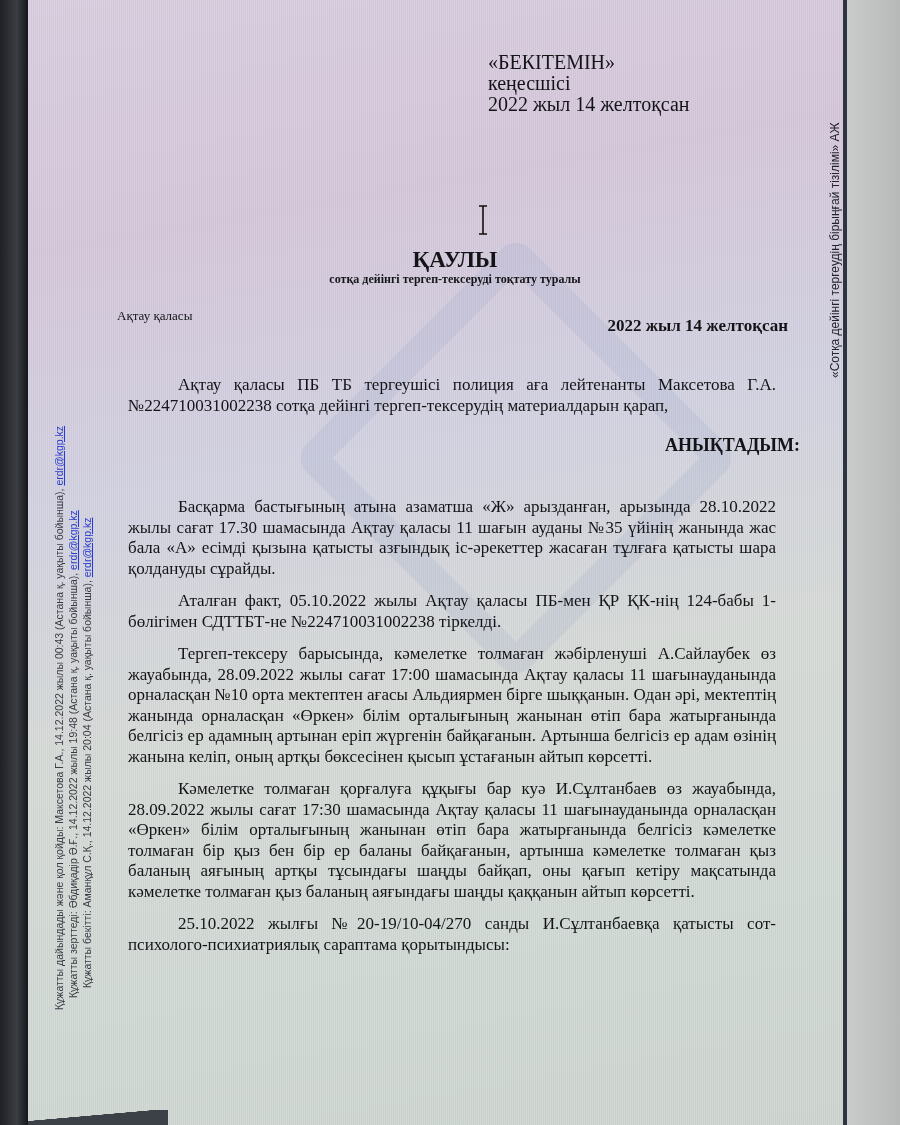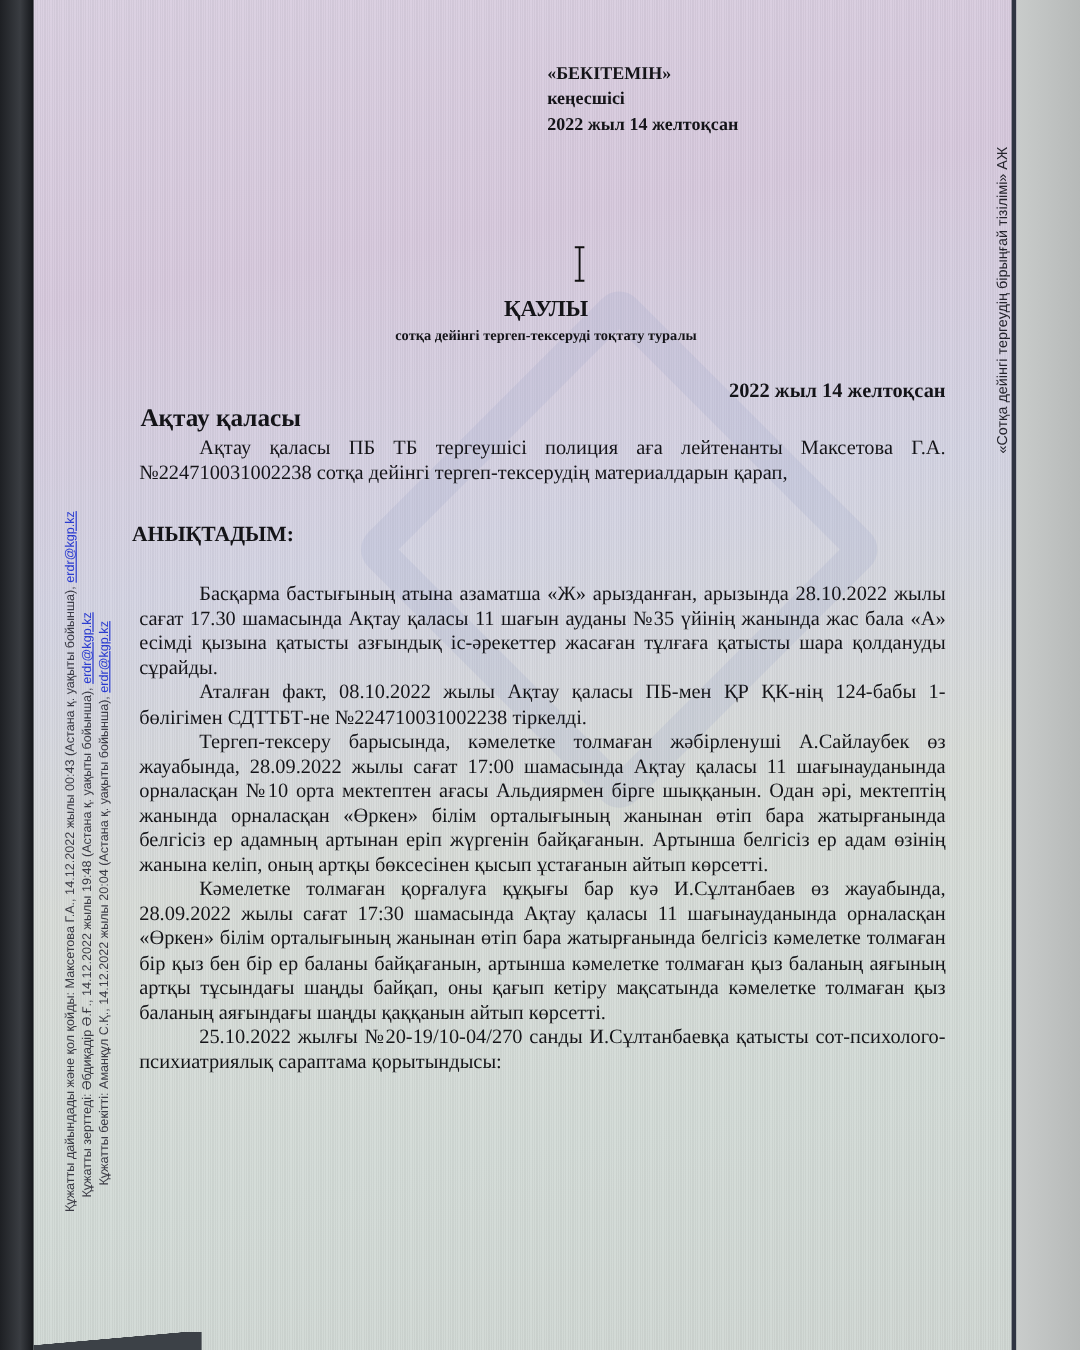--- a/index.html
+++ b/index.html
@@ -47,37 +47,37 @@
     .vstamp-left .row:nth-child(3) { padding-left: 22px; }
     .vstamp-left .mail { color: #2a3bd0; text-decoration: underline; }
     .vstamp-right {
       position: absolute; left: 828px; top: 378px;
       transform-origin: 0 0; transform: rotate(-90deg);
       font-family: "Liberation Sans", sans-serif; font-size: 12px; color: #23232b;
       white-space: nowrap;
     }
     .doc { position: absolute; left: 0; top: 0; width: 900px; height: 1125px; color: #141418; }
     .approve {
-      position: absolute; left: 456px; top: 52px; font-weight: bold; font-size: 15px; line-height: 21px;
+      position: absolute; left: 488px; top: 52px; font-weight: normal; font-size: 20px; line-height: 21px;
     }
     .cursor { position: absolute; left: 477px; top: 205px; width: 12px; height: 30px; }
     .title {
       position: absolute; left: 110px; width: 690px; text-align: center; font-weight: bold;
     }
-    .t1 { top: 247px; font-size: 19px; }
+    .t1 { top: 247px; font-size: 23px; }
     .t2 { top: 272px; font-size: 12px; }
-    .place { position: absolute; left: 117px; top: 336px; font-weight: bold; font-size: 21px; }
+    .place { position: absolute; left: 117px; top: 308px; font-weight: normal; font-size: 13px; }
     .date { position: absolute; right: 112px; top: 316px; font-weight: bold; font-size: 17px; }
     .body {
       position: absolute; left: 116px; width: 672px; font-size: 17px; line-height: 20.5px;
       text-align: justify;
     }
-    .body p { margin: 0; text-indent: 50px; }
+    .body p { margin: 12px; text-indent: 50px; }
     .b1 { top: 363px; }
-    .found { position: absolute; left: 110px; width: 690px; top: 435px; text-align: left; font-weight: bold; font-size: 18px; }
+    .found { position: absolute; left: 110px; width: 690px; top: 435px; text-align: right; font-weight: bold; font-size: 18px; }
     .b2 { top: 485px; }
   </style>
 </head>
 <body>
 
 <div class="bezel-left"></div>
 <div class="screen">
   <div class="glare"></div>
 </div>
 <div class="page-edge"></div>
@@ -110,18 +110,18 @@
   <div class="date">2022 жыл 14 желтоқсан</div>
 
   <div class="body b1">
     <p>Ақтау қаласы ПБ ТБ тергеушісі полиция аға лейтенанты Максетова Г.А. №224710031002238 сотқа дейінгі тергеп-тексерудің материалдарын қарап,</p>
   </div>
 
   <div class="found">АНЫҚТАДЫМ:</div>
 
   <div class="body b2">
     <p>Басқарма бастығының атына азаматша «Ж» арызданған, арызында 28.10.2022 жылы сағат 17.30 шамасында Ақтау қаласы 11 шағын ауданы №35 үйінің жанында жас бала «А» есімді қызына қатысты азғындық іс-әрекеттер жасаған тұлғаға қатысты шара қолдануды сұрайды.</p>
-    <p>Аталған факт, 08.10.2022 жылы Ақтау қаласы ПБ-мен ҚР ҚК-нің 124-бабы 1-бөлігімен СДТТБТ-не №224710031002238 тіркелді.</p>
+    <p>Аталған факт, 05.10.2022 жылы Ақтау қаласы ПБ-мен ҚР ҚК-нің 124-бабы 1-бөлігімен СДТТБТ-не №224710031002238 тіркелді.</p>
     <p>Тергеп-тексеру барысында, кәмелетке толмаған жәбірленуші А.Сайлаубек өз жауабында, 28.09.2022 жылы сағат 17:00 шамасында Ақтау қаласы 11 шағынауданында орналасқан №10 орта мектептен ағасы Альдиярмен бірге шыққанын. Одан әрі, мектептің жанында орналасқан «Өркен» білім орталығының жанынан өтіп бара жатырғанында белгісіз ер адамның артынан еріп жүргенін байқағанын. Артынша белгісіз ер адам өзінің жанына келіп, оның артқы бөксесінен қысып ұстағанын айтып көрсетті.</p>
     <p>Кәмелетке толмаған қорғалуға құқығы бар куә И.Сұлтанбаев өз жауабында, 28.09.2022 жылы сағат 17:30 шамасында Ақтау қаласы 11 шағынауданында орналасқан «Өркен» білім орталығының жанынан өтіп бара жатырғанында белгісіз кәмелетке толмаған бір қыз бен бір ер баланы байқағанын, артынша кәмелетке толмаған қыз баланың аяғының артқы тұсындағы шаңды байқап, оны қағып кетіру мақсатында кәмелетке толмаған қыз баланың аяғындағы шаңды қаққанын айтып көрсетті.</p>
     <p>25.10.2022 жылғы №20-19/10-04/270 санды И.Сұлтанбаевқа қатысты сот-психолого-психиатриялық сараптама қорытындысы:</p>
   </div>
 </div>
 
 </body></html>

